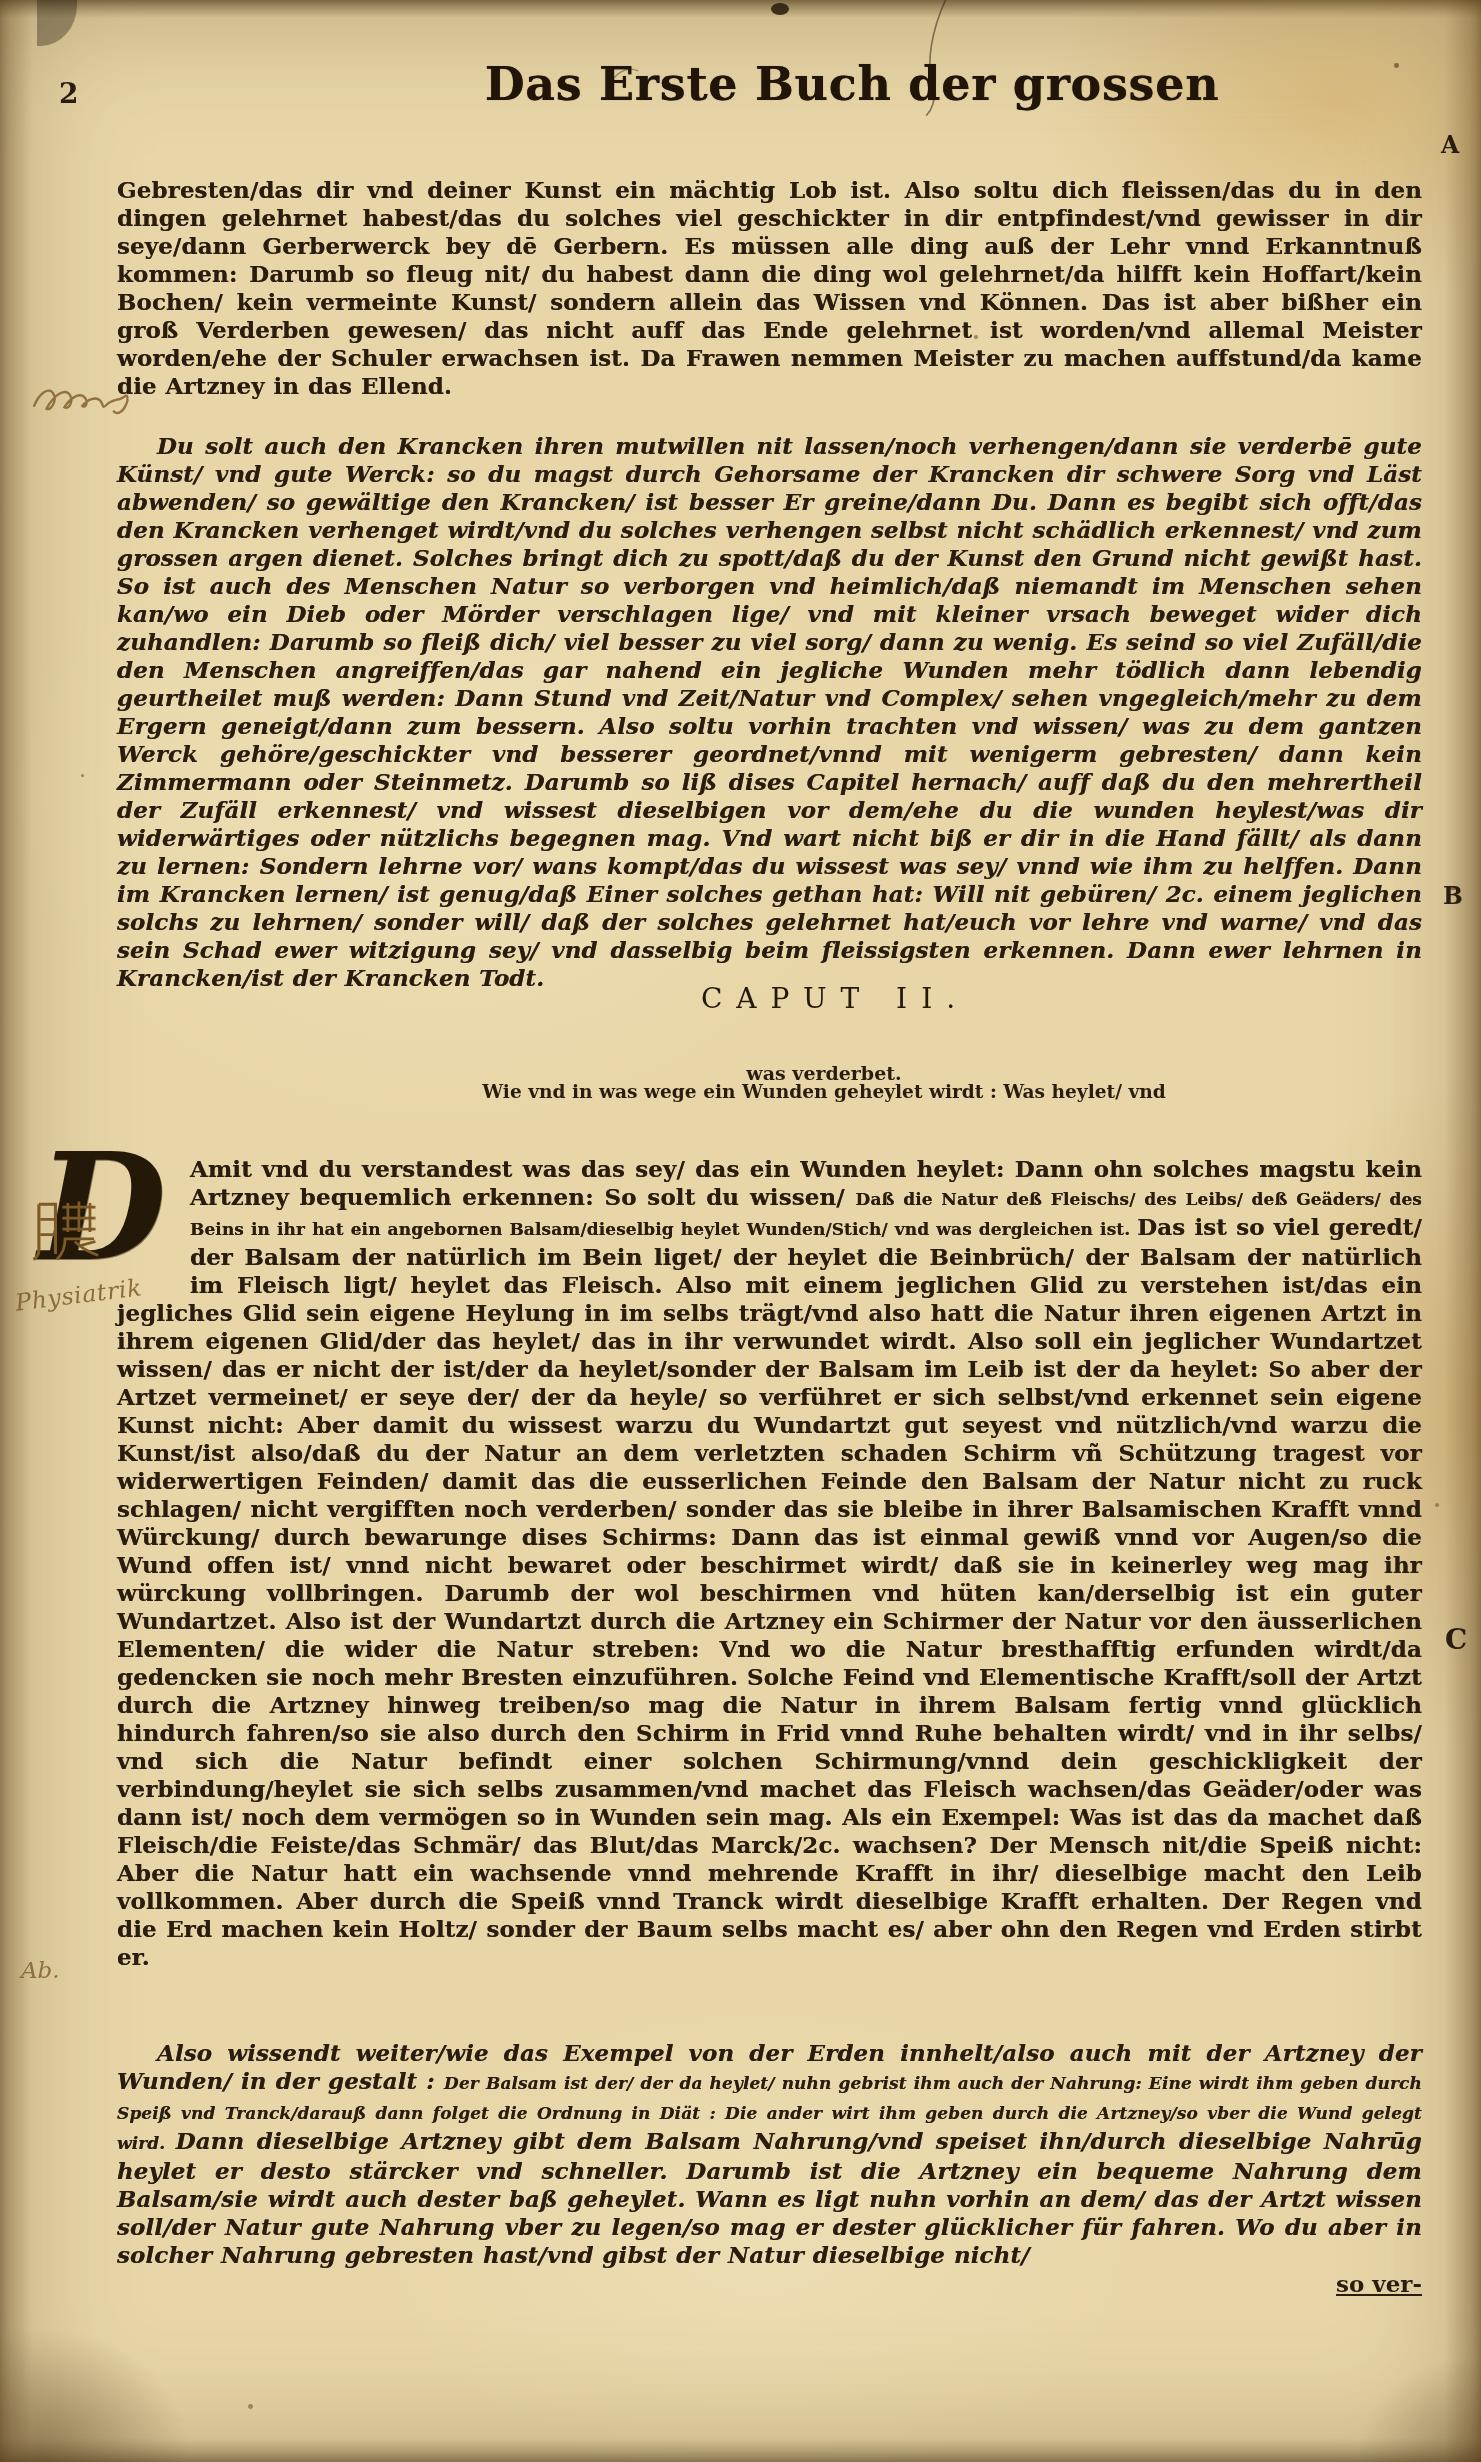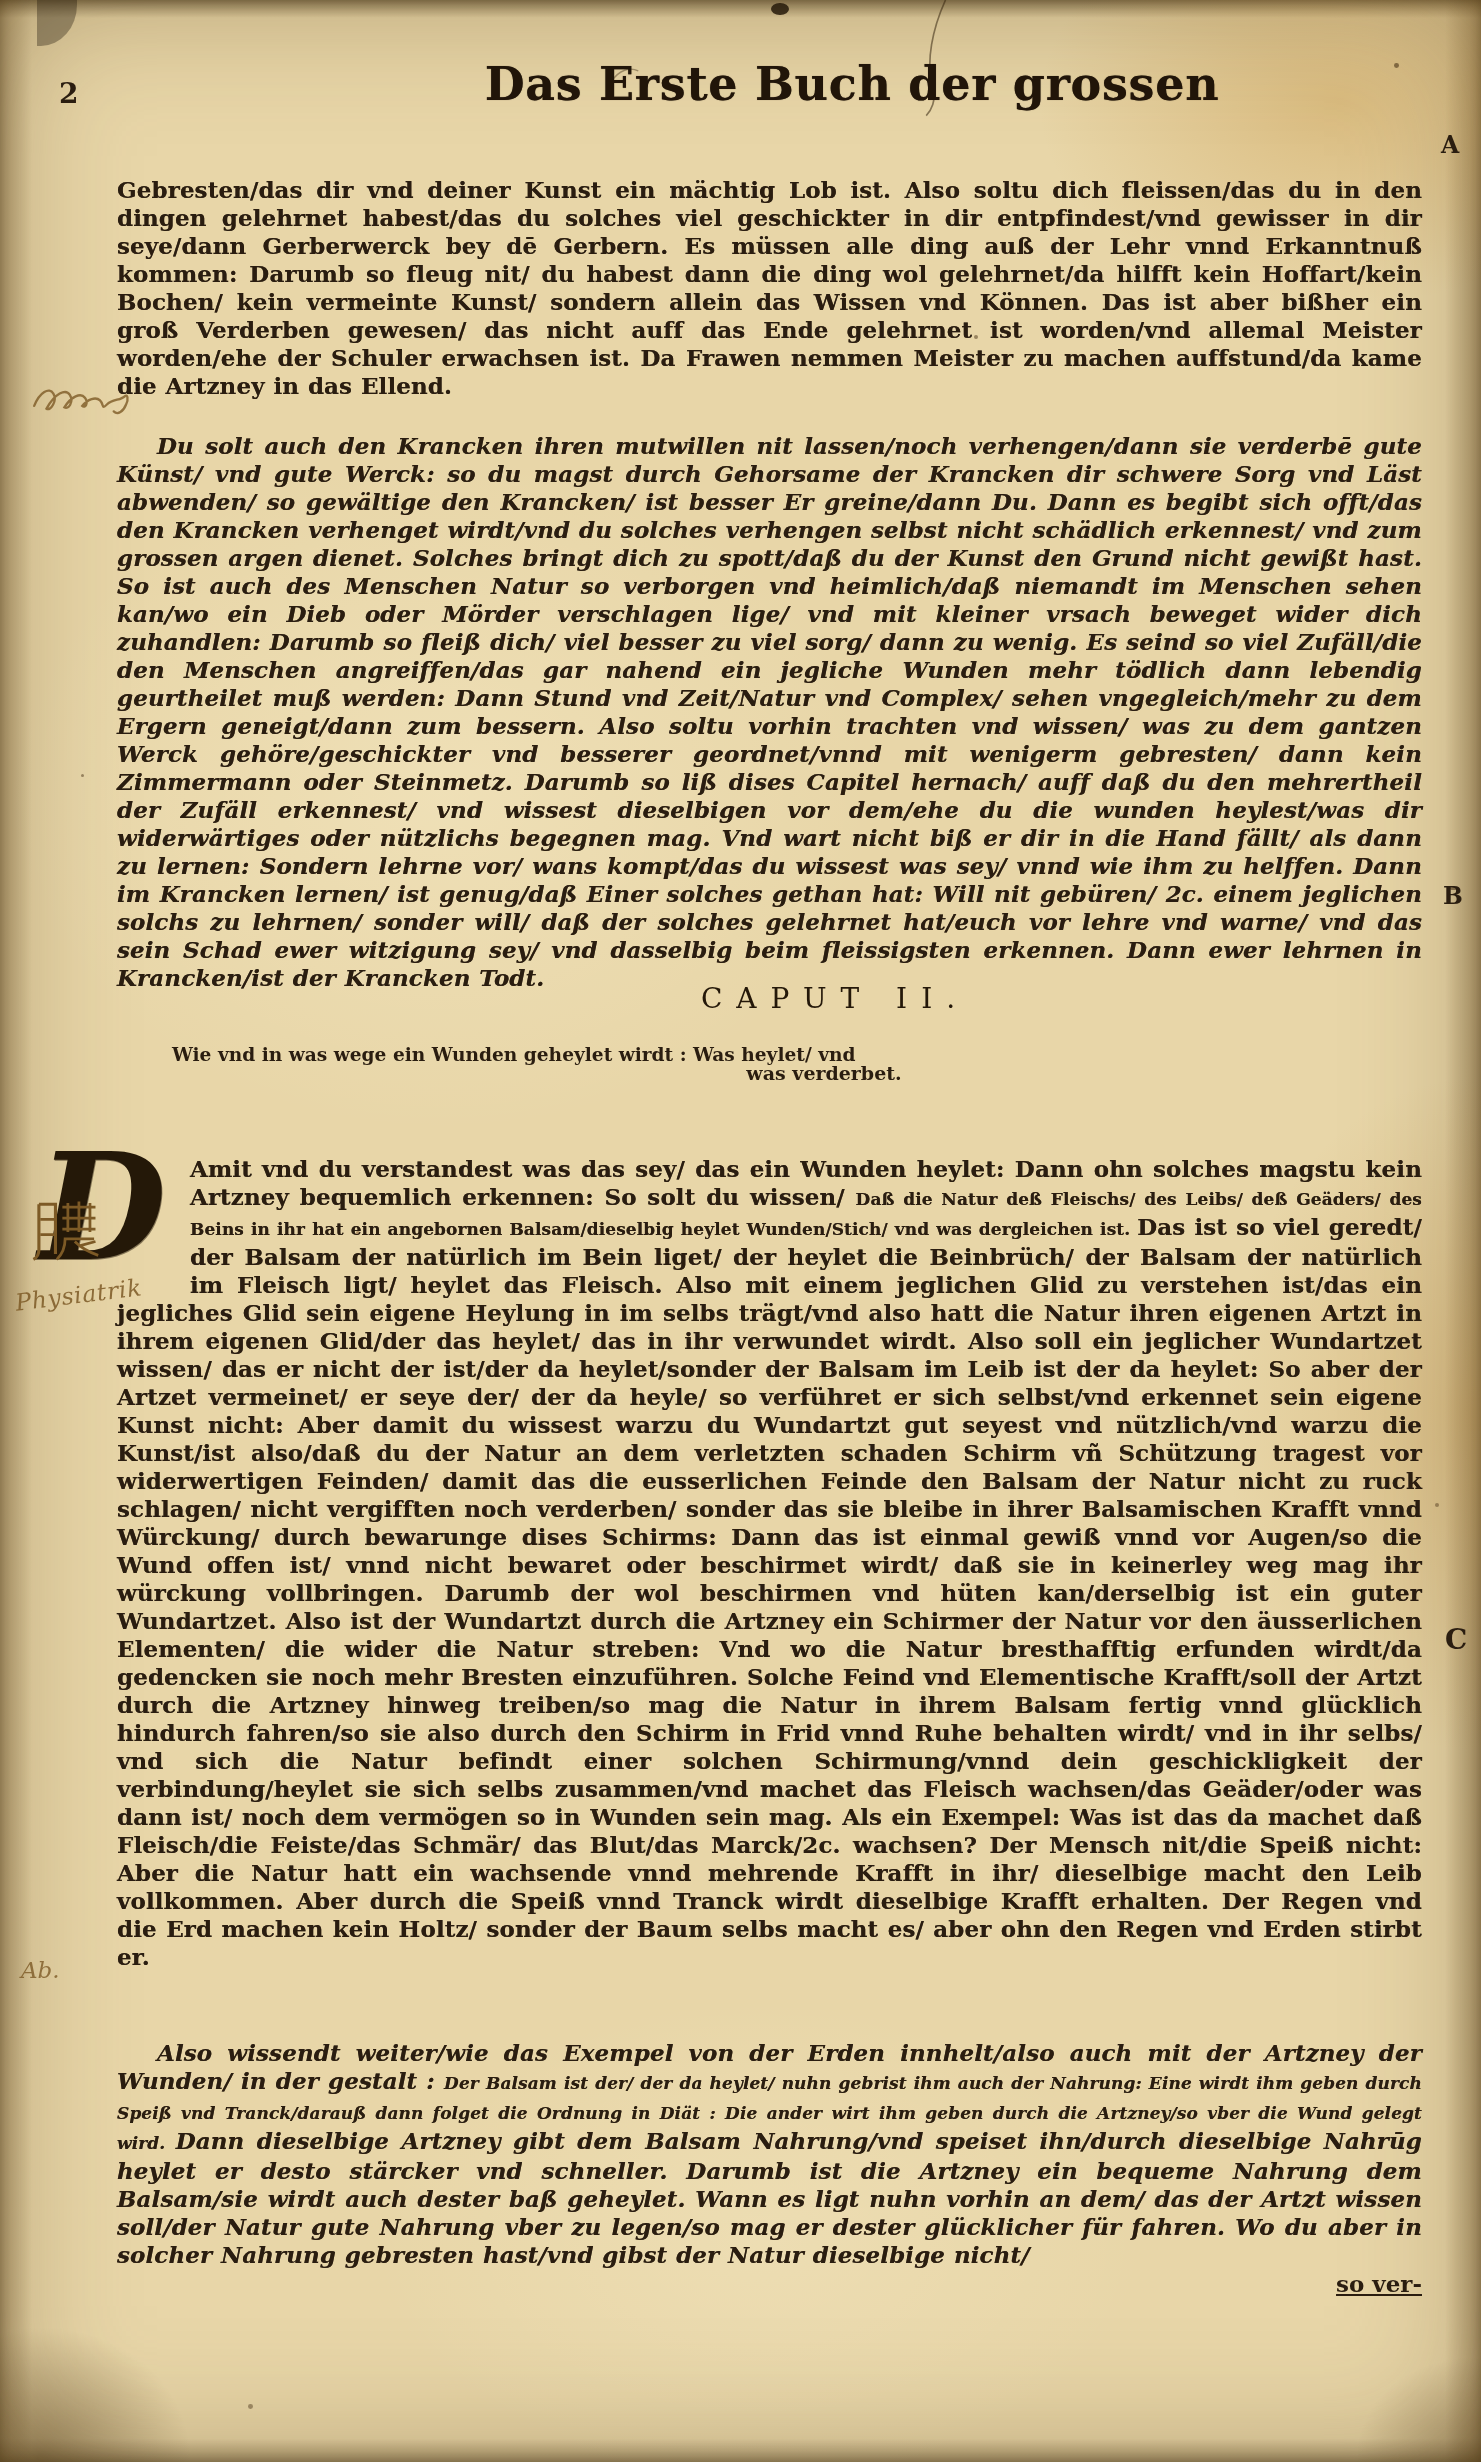--- a/index.html
+++ b/index.html
@@ -27,21 +27,21 @@
   .column{position:absolute;left:117px;width:1305px;color:#2a1d10;margin-top:48px;}
   .para{font-size:23px;line-height:28px;font-weight:700;text-align:justify;
     letter-spacing:0.1px;word-spacing:0.7px;text-shadow:0 0 0.4px rgba(42,29,16,.75);}
   .para .seg.small{font-size:17px;letter-spacing:0.1px;}
   .para.indented{text-indent:40px;}
   #para-1{top:128px;}
   #para-2{top:384px;font-style:italic;}
   .caput{position:absolute;left:117px;top:982px;width:1304px;text-align:center;
     transform:translateX(66px);font-size:28px;letter-spacing:14px;font-weight:400;
     font-family:"DejaVu Serif",serif;color:#241809;}
-  .subhead1{position:absolute;left:117px;top:1044px;width:1304px;text-align:left;
+  .subhead1{position:absolute;left:117px;top:1081px;width:1304px;text-align:center;
     transform:translateX(55px);font-size:18.6px;font-weight:700;color:#2a1d10;}
   .subhead2{position:absolute;left:117px;top:1062px;width:1304px;text-align:center;
     transform:translateX(55px);font-size:19px;font-weight:700;color:#2a1d10;}
   #para-3{top:1107px;}
   .dropcap{float:left;font-size:148px;line-height:110px;height:123px;font-style:italic;
     font-weight:700;margin:-2.8px 23.5px 0 -79px;color:#241808;
     text-shadow:0.7px 0.7px 0 rgba(36,24,8,.5);}
   #para-4{top:1991px;font-style:italic;}
   .catchword{position:absolute;left:117px;top:2270px;width:1305px;text-align:right;
     font-size:23px;font-weight:700;color:#2a1d10;text-decoration:underline;}

